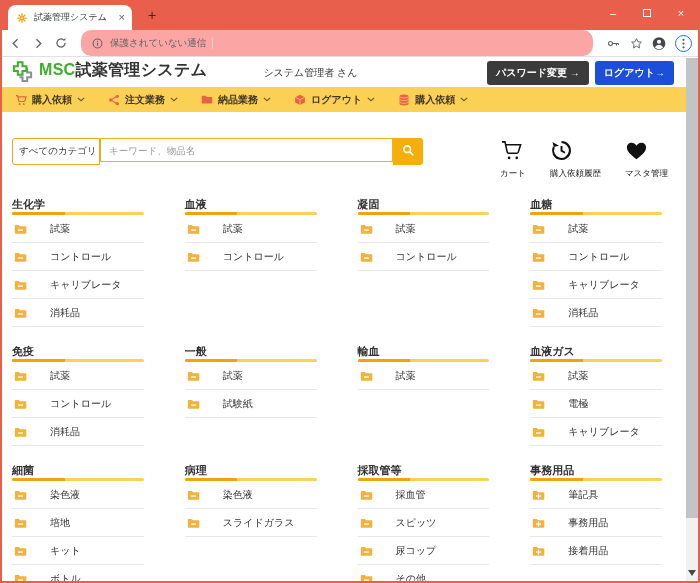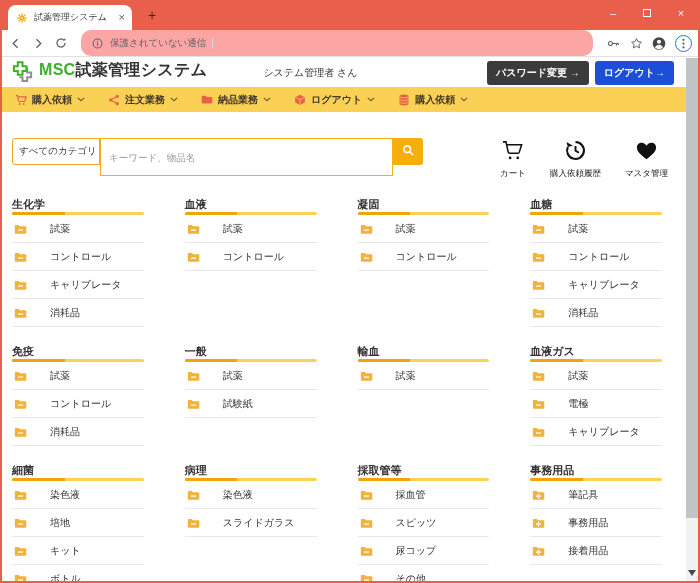--- a/index.html
+++ b/index.html
@@ -37,25 +37,25 @@
 
   
   .nav { height:25px; background:#FBD155; display:flex; align-items:center; padding:0 13px; gap:23px; }
   .nav-item { display:flex; align-items:center; gap:5px; font-size:10px; font-weight:bold; color:#41382a; white-space:nowrap; }
   .nicon, .chev { display:flex; align-items:center; }
 
   
   .search-row { display:flex; align-items:flex-start; padding:26px 0 0 10px; }
   .sel { width:88px; height:27px; border:1px solid #EFA81C; border-radius:3px 0 0 3px; display:flex; align-items:center; padding:0 6px; gap:4px; font-size:9.5px; color:#333; background:#fff; white-space:nowrap; }
   .sel-arrow { width:0; height:0; border-left:4px solid transparent; border-right:4px solid transparent; border-top:5px solid #F2A90B; margin-left:auto; }
-  .sinput { width:293px; height:38px; border:1.5px solid #F5B10D; border-left:1px solid #EFA81C; padding:0 8px; font-size:9.5px; color:#333; outline:none; font-family:inherit; }
+  .sinput { width:293px; height:24px; border:1.5px solid #F5B10D; border-left:1px solid #EFA81C; padding:0 8px; font-size:9.5px; color:#333; outline:none; font-family:inherit; }
   .sinput::placeholder { color:#9a9a9a; }
   .sbtn { width:30px; height:27px; background:#F5AE0B; border-radius:0 3px 3px 0; display:flex; align-items:center; justify-content:center; }
   .quick-links { margin-left:auto; margin-right:30px; display:flex; gap:24px; margin-top:1px; }
-  .qlink { display:flex; flex-direction:column; align-items:center; gap:2px; }
+  .qlink { display:flex; flex-direction:column; align-items:flex-start; gap:2px; }
   .qlabel { font-size:8.5px; color:#111; white-space:nowrap; }
 
   
   .grid { display:grid; grid-template-columns:repeat(4,1fr); column-gap:41px; row-gap:17px; align-items:start; margin:17px 36px 0 10px; }
   .sec-title { font-size:11px; font-weight:bold; color:#333; }
   .sec-bar { height:3px; background:#FBD157; border-radius:2px; overflow:hidden; }
   .sec-bar span { display:block; height:100%; width:40%; background:#F0A30A; }
   .cat-item { display:flex; align-items:center; gap:23px; font-size:10px; color:#333; padding:7px 0 6px 2px; border-bottom:1px solid #E8E8E8; white-space:nowrap; }
   .sec .cat-item:first-of-type { margin-top:6px; }
   .ficon { display:flex; align-items:center; flex:none; }

